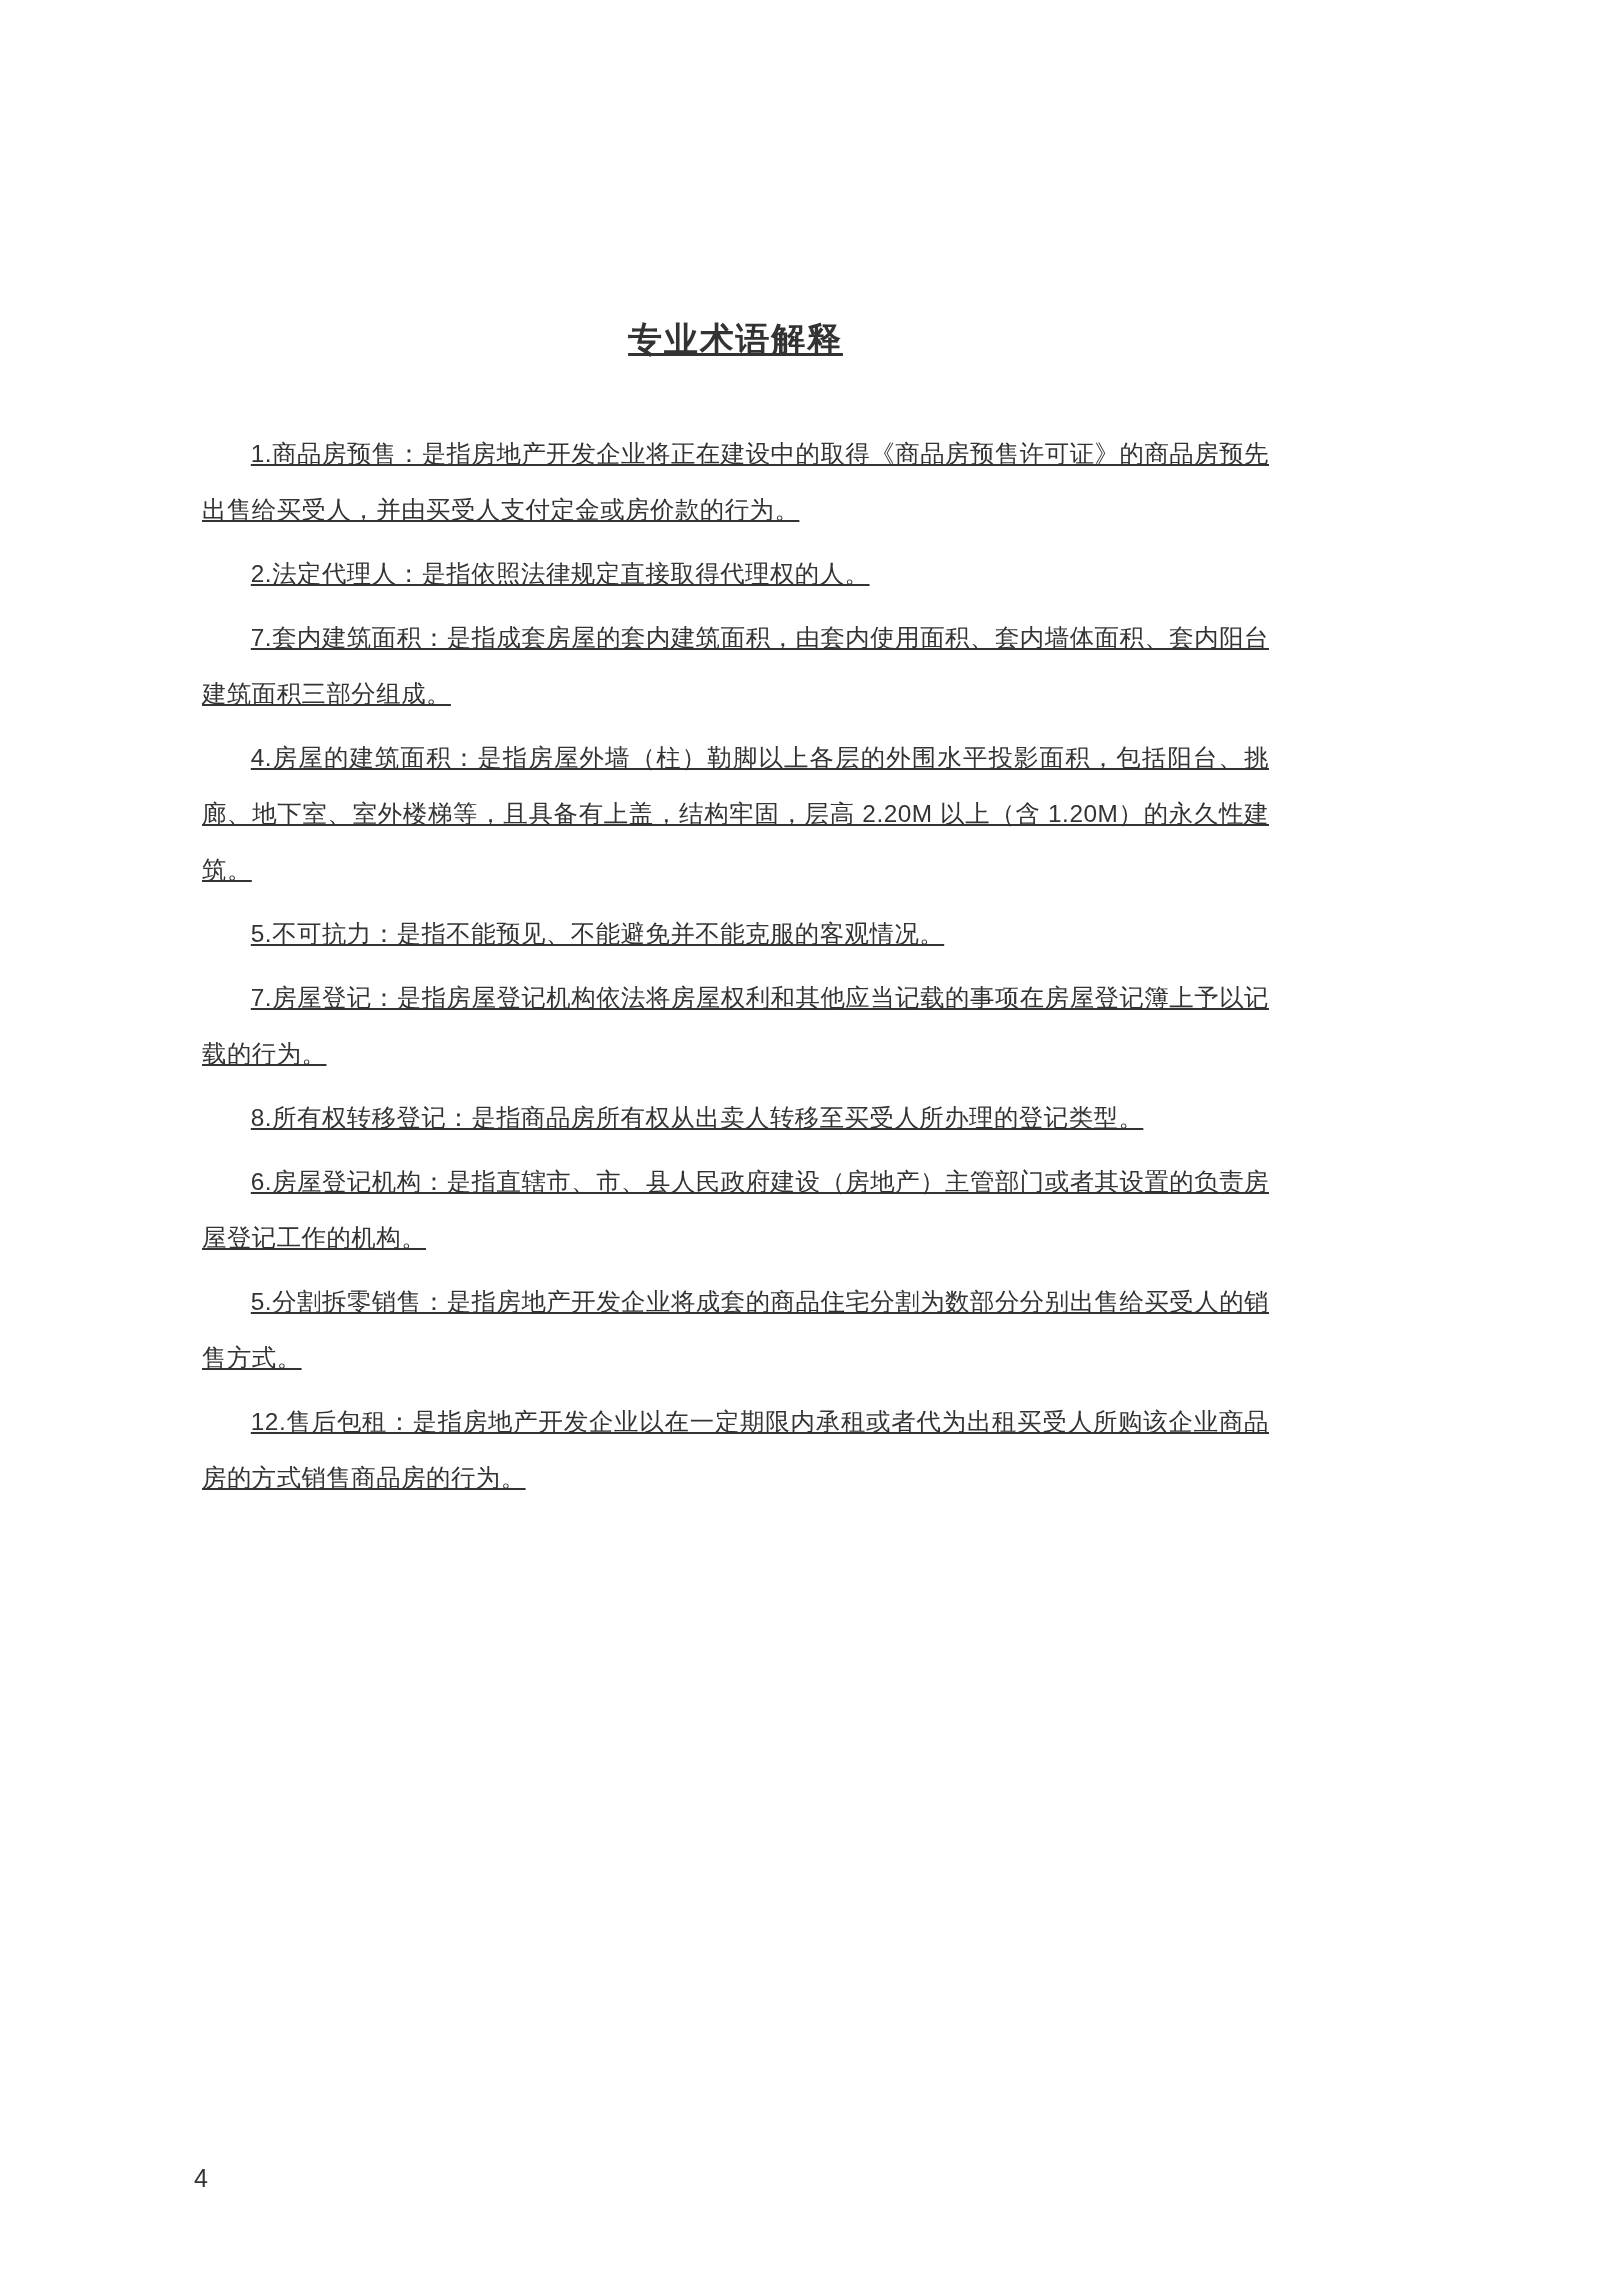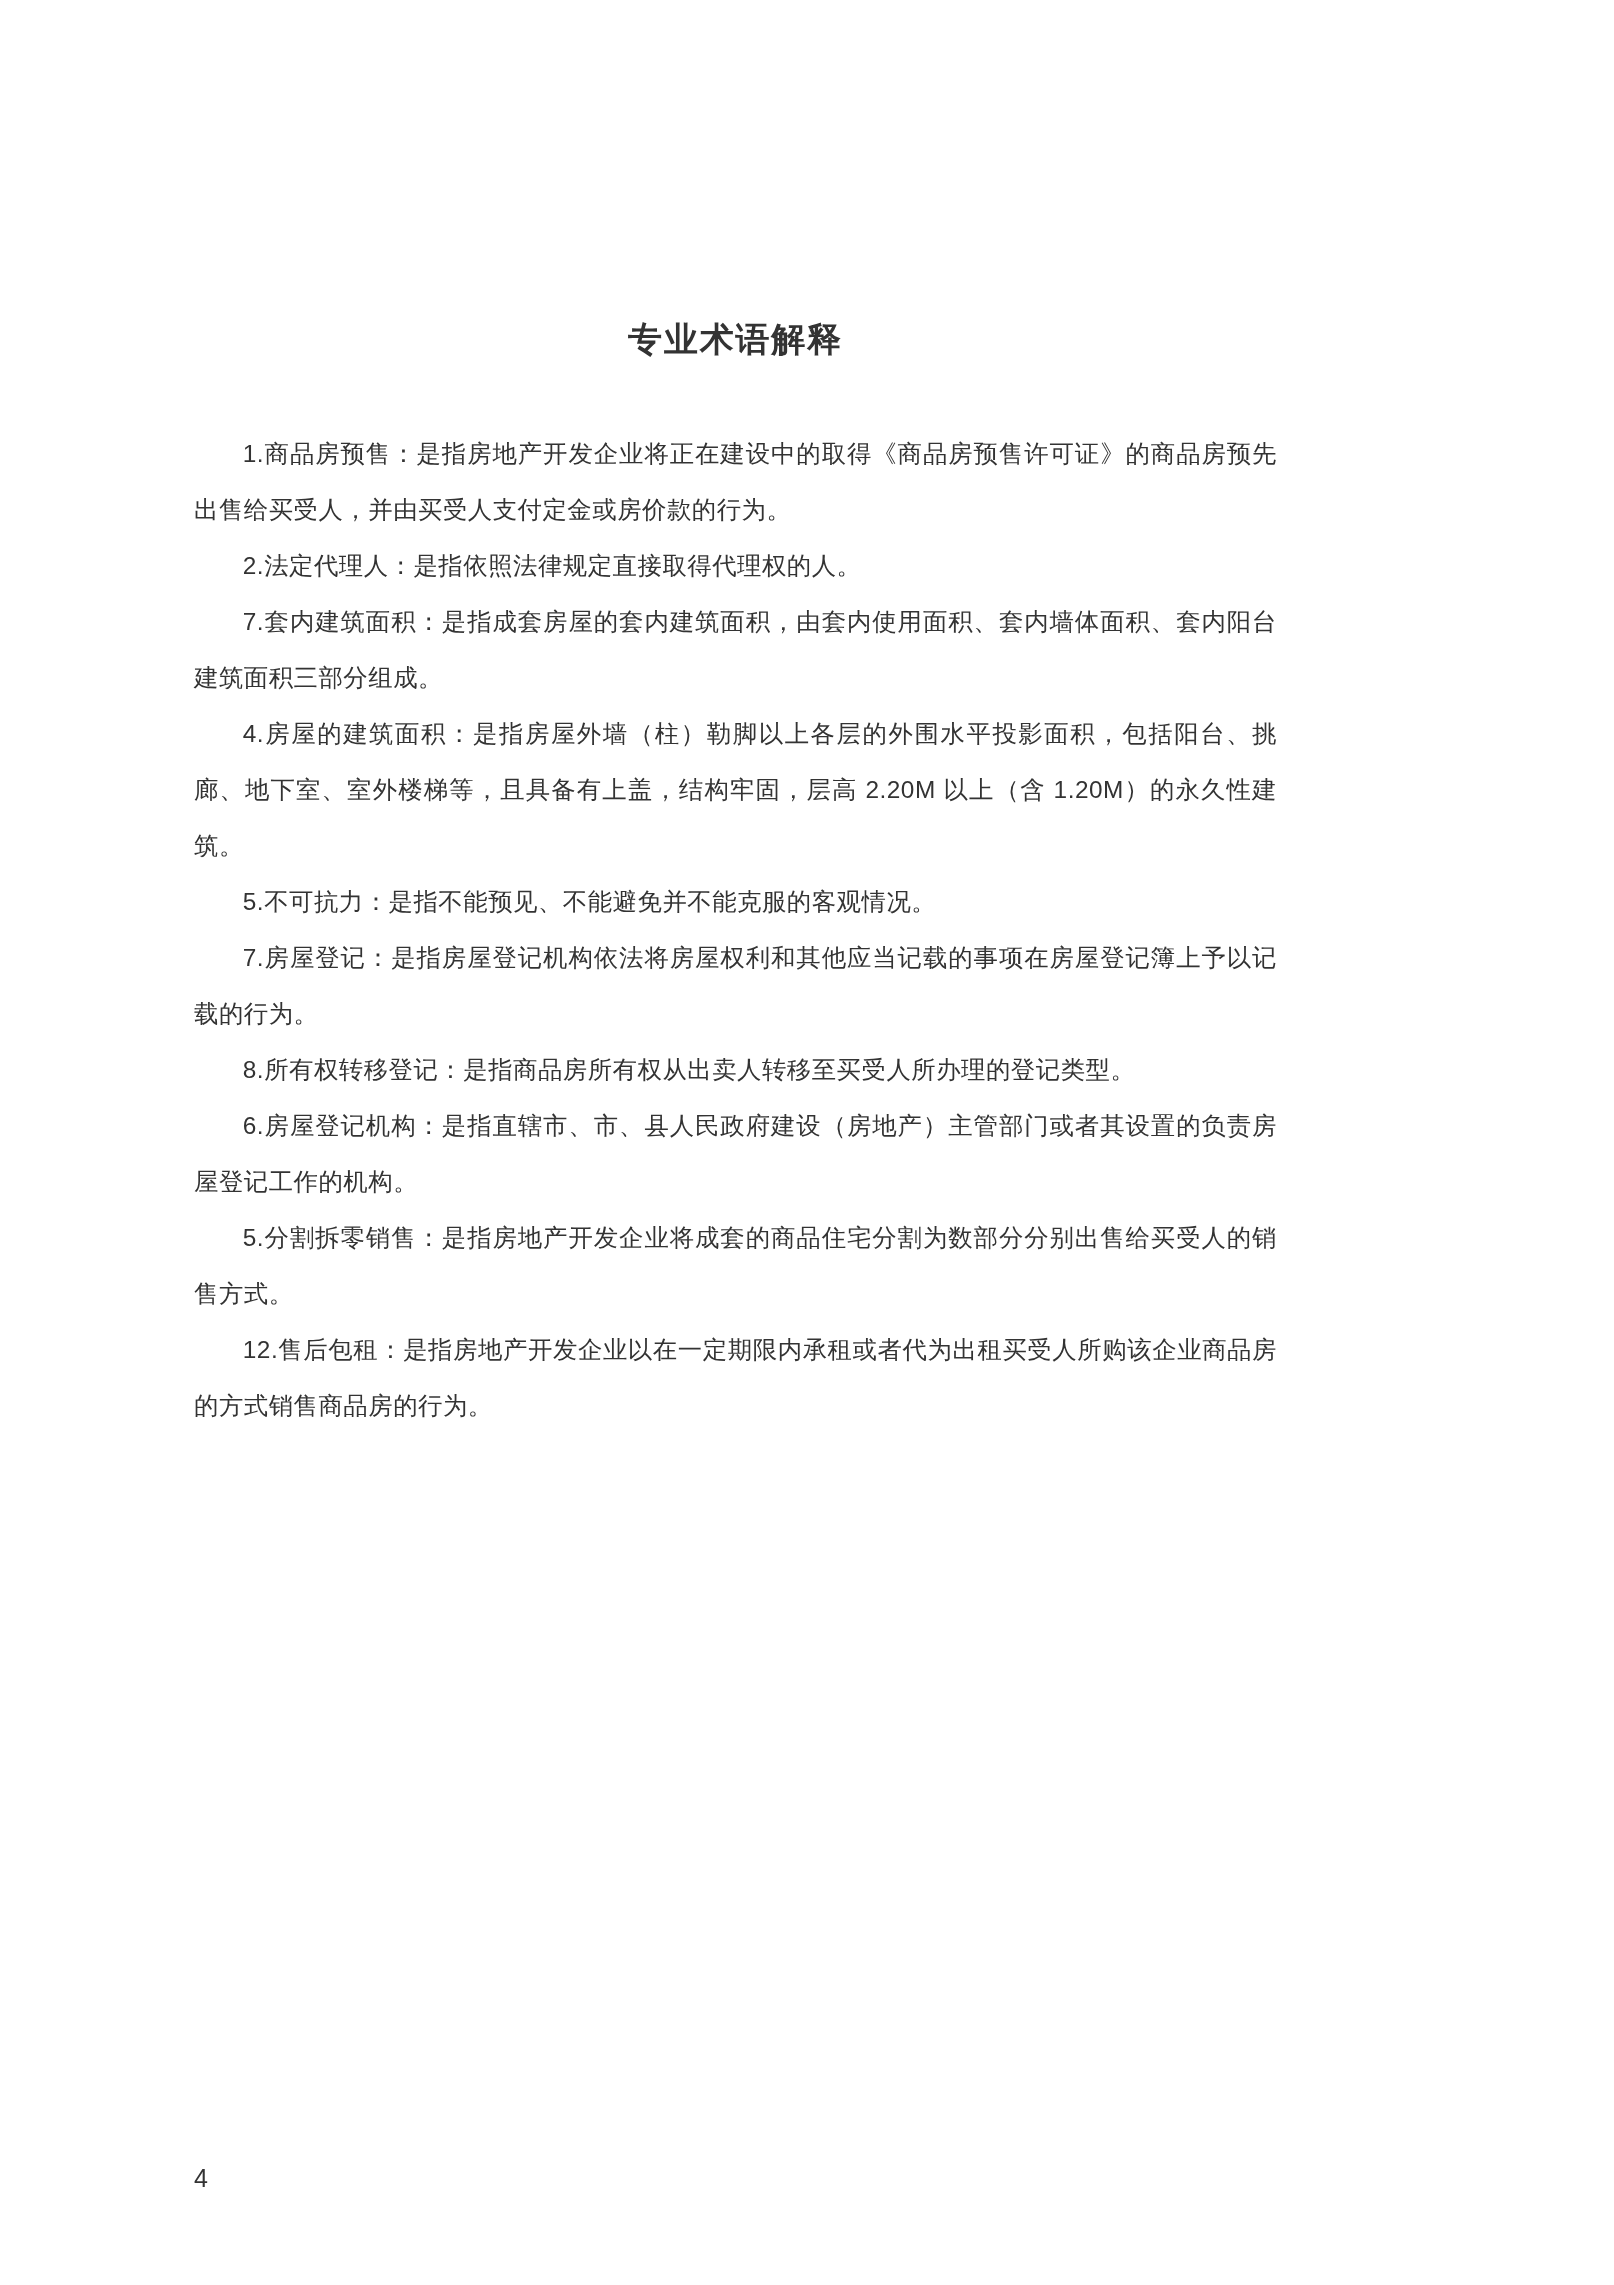--- a/index.html
+++ b/index.html
@@ -14,33 +14,34 @@
     font-family: "Liberation Sans", sans-serif;
     color: #333333;
     overflow: hidden;
   }
   .page {
     box-sizing: border-box;
     width: 1471px;
     height: 2285px;
     padding: 317px 194px 0 194px;
     position: relative;
+    text-decoration: underline;
   }
   .doc-title {
     text-align: center;
     font-size: 34px;
     font-weight: 700;
     color: #333333;
     margin: 0 0 63px 0;
     letter-spacing: 1.8px;
   }
   .doc-body p {
     font-size: 24.4px;
     line-height: 56px;
-    margin: 0;
+    margin: 8px;
     text-align: justify;
     text-indent: 2em;
     letter-spacing: 0.5px;
     word-break: break-all;
   }
   .page-number {
     position: absolute;
     left: 194px;
     top: 2164px;
     font-size: 25px;

